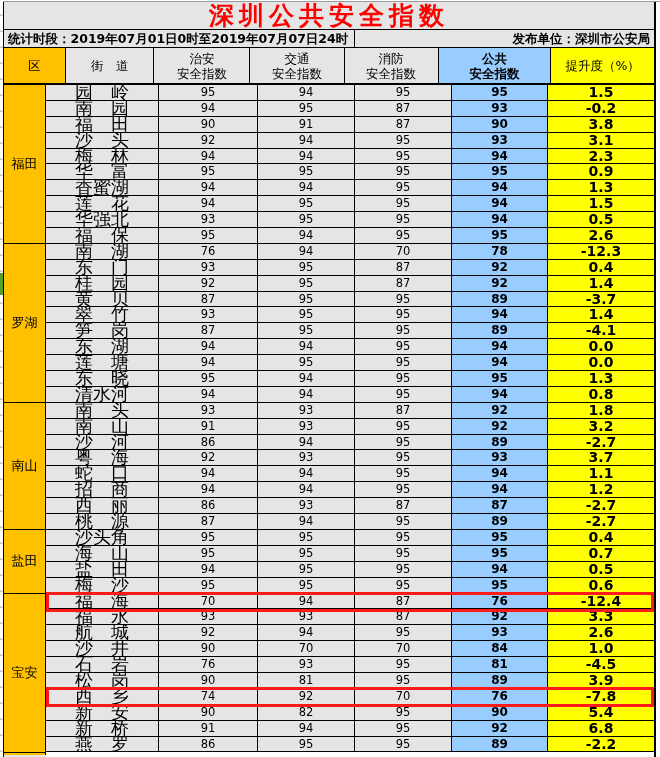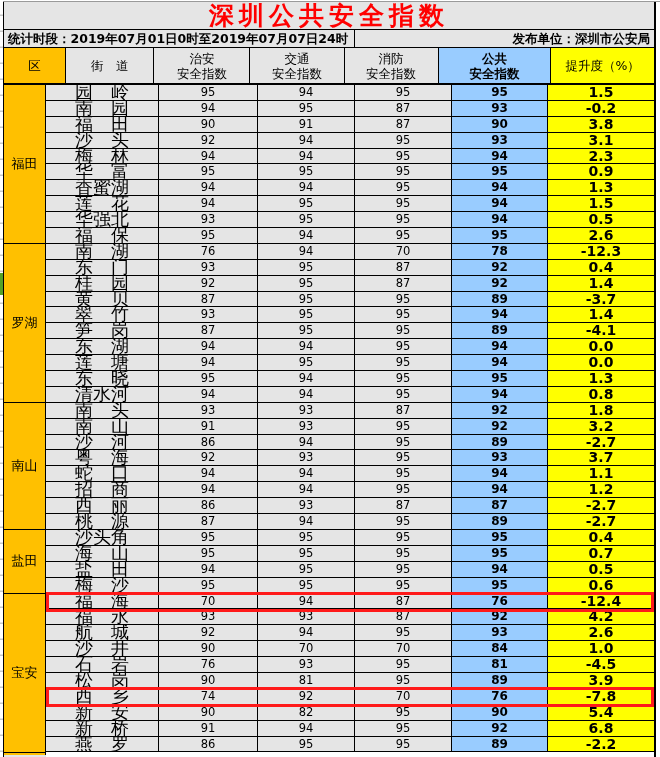--- a/index.html
+++ b/index.html
@@ -356,21 +356,21 @@
             <div class="c v4">76</div>
             <div class="c v5">-12.4</div>
           </div>
           <div class="hl" style="top: 506.8px;"></div>
           <div class="data-row">
             <div class="c street">福　永</div>
             <div class="c v1">93</div>
             <div class="c v2">93</div>
             <div class="c v3">87</div>
             <div class="c v4">92</div>
-            <div class="c v5">4.2</div>
+            <div class="c v5">3.3</div>
           </div>
           <div class="data-row">
             <div class="c street">航　城</div>
             <div class="c v1">92</div>
             <div class="c v2">94</div>
             <div class="c v3">95</div>
             <div class="c v4">93</div>
             <div class="c v5">2.6</div>
           </div>
           <div class="data-row">

